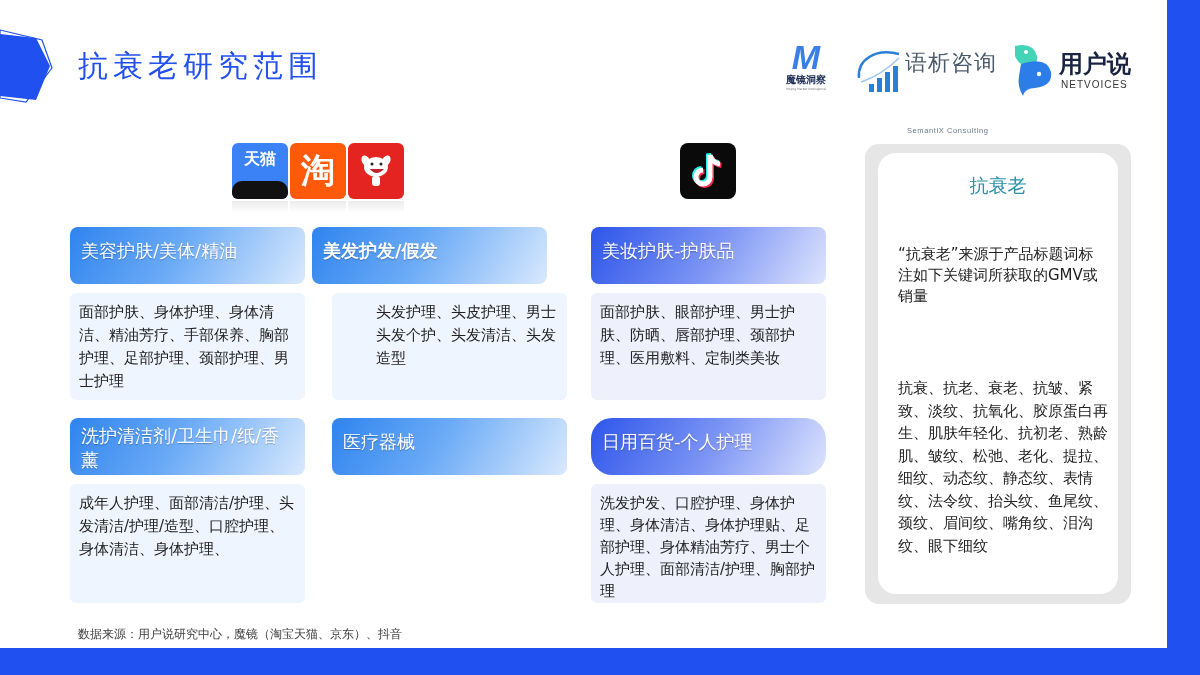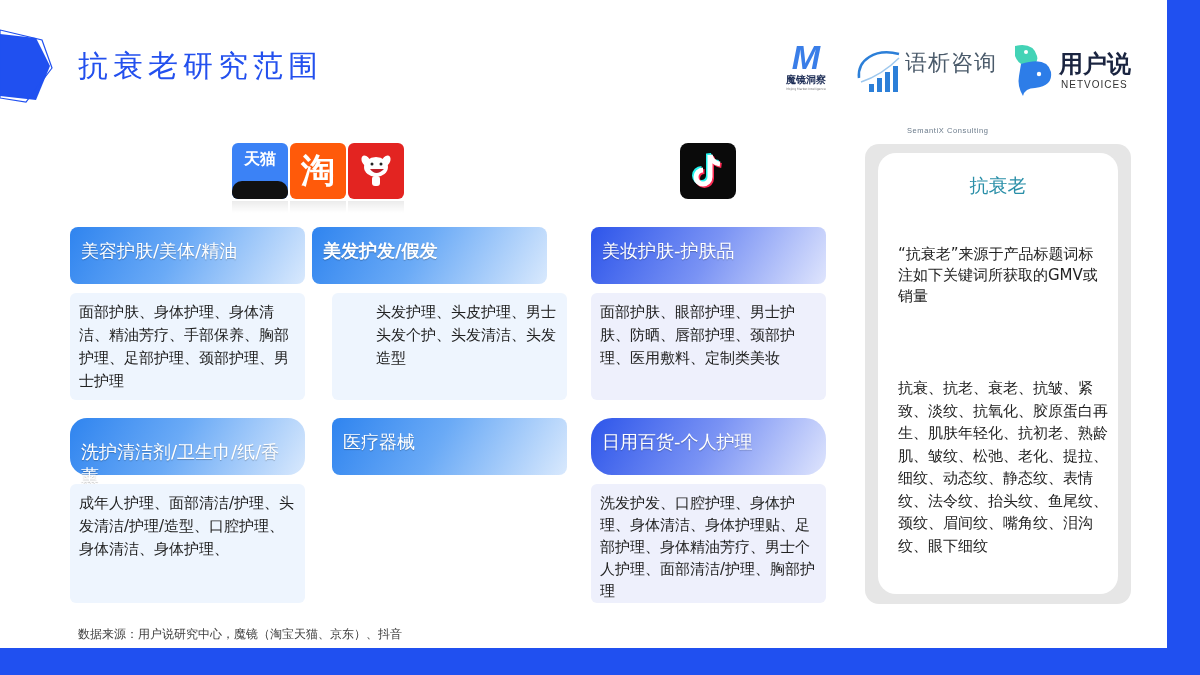--- a/index.html
+++ b/index.html
@@ -36,21 +36,21 @@
   .taobao { background: #ff5a0a; color: #fff; font-size: 34px; font-weight: bold; }
   .jd { background: #e32421; }
   .reflect { position: absolute; top: 58px; height: 12px; width: 56px; background: linear-gradient(to bottom, rgba(0,0,0,0.08), rgba(255,255,255,0)); }
 
   .tiktok { position: absolute; left: 680px; top: 143px; width: 56px; height: 56px; border-radius: 8px; background: #0a0a0a; }
 
   
   .card-head { position: absolute; width: 235px; height: 57px; border-radius: 8px; color: #fff; font-size: 18px; padding: 12px 11px 0 11px; line-height: 24px; text-shadow: 0 1px 1px rgba(0,0,0,0.25); }
   .head-light { background: linear-gradient(120deg, #2f84ef 0%, #6aaaf6 45%, #d9e9fd 100%); }
   .head-dark { background: linear-gradient(120deg, #2d55ea 0%, #7a93f4 50%, #dfe5fd 100%); }
-  .card-head.two-line { padding-top: 22px; border-radius: 17px; }
+  .card-head.two-line { padding-top: 6px; }
 
   .card-body { position: absolute; width: 235px; border-radius: 6px; font-size: 15px; color: #222; padding: 8px 9px; line-height: 23px; word-break: break-all; }
   .body-light { background: #eef5fe; }
   .body-dark { background: #eef0fc; }
 
   
   .side-panel { position: absolute; left: 865px; top: 144px; width: 266px; height: 460px; background: #e6e6e6; border-radius: 14px; }
   .side-inner { position: absolute; left: 13px; top: 9px; width: 240px; height: 441px; background: #fff; border-radius: 18px; }
   .side-title { position: absolute; left: 0; top: 20px; width: 100%; text-align: center; font-size: 19px; color: #2a8fa8; }
   .side-desc { position: absolute; left: 20px; top: 91px; width: 210px; font-size: 15px; line-height: 21px; color: #222; }

